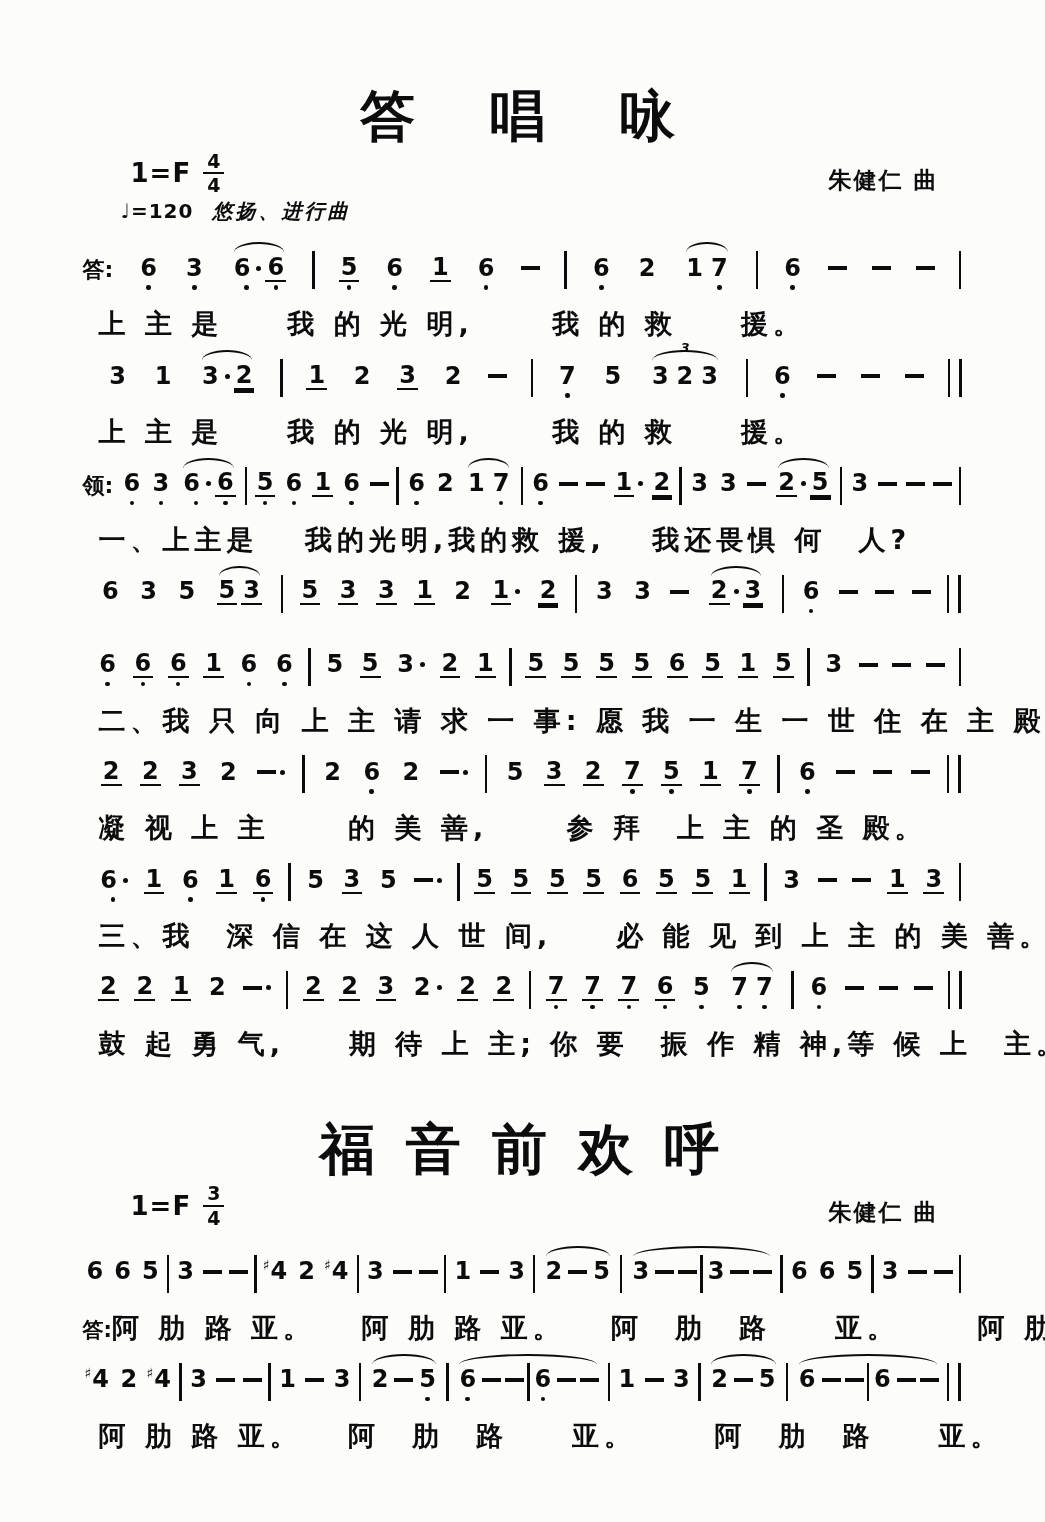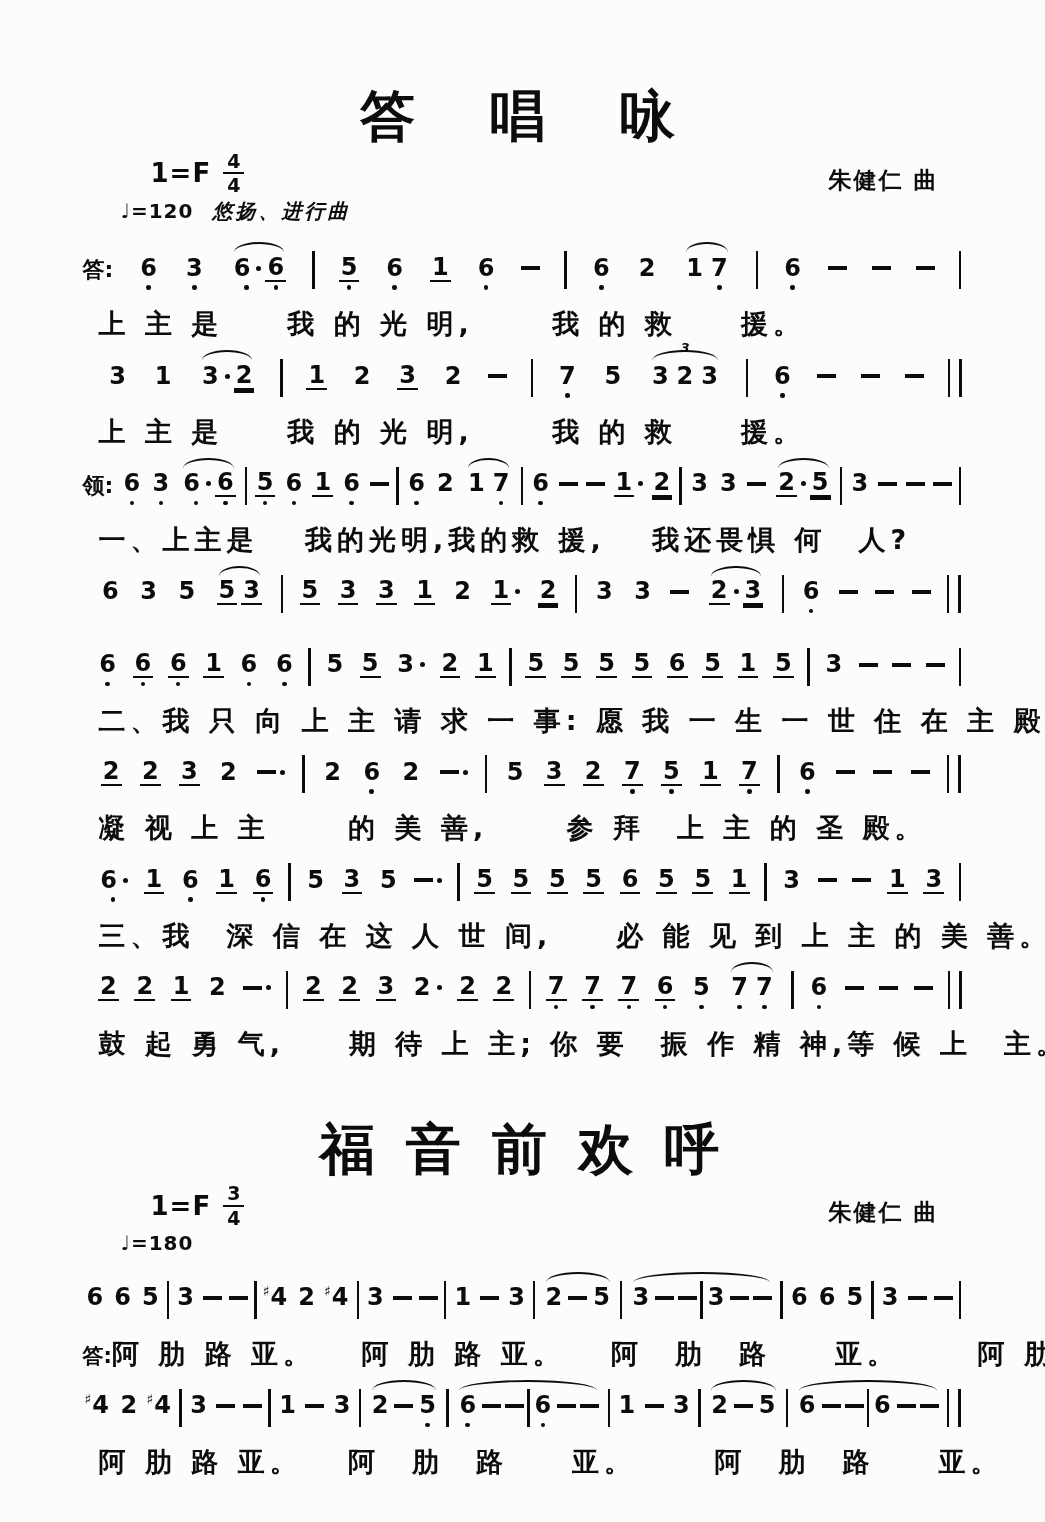--- a/index.html
+++ b/index.html
@@ -14,21 +14,21 @@
   
   .song-title {
     text-align:center; font-size:55px; font-weight:bold;
     letter-spacing:10px; line-height:1.1; margin:0;
   }
   .song-subtitle {
     text-align:center; font-size:24px; font-weight:bold;
     letter-spacing:2px; margin-top:10px;
   }
   .meta-row { display:flex; justify-content:space-between; align-items:flex-start; margin-top:4px; }
-  .key-block { display:flex; align-items:center; margin-left:68px; font-weight:bold;justify-content:center; }
+  .key-block { display:flex; align-items:center; margin-left:48px; font-weight:bold;justify-content:center; }
   .key-sig { font-size:26px; letter-spacing:1px; }
   .ts { display:inline-flex; flex-direction:column; align-items:center; margin-left:12px; font-size:19px; line-height:1.1; font-weight:bold; }
   .ts .tnum { border-bottom:2.5px solid #0c0c0c; padding:0 4px 1px; }
   .ts .tden { padding-top:1px; }
   .composer { font-size:23px; font-weight:bold; margin-right:24px; letter-spacing:2px; margin-top:14px; }
   .tempo-row { margin-left:38px; margin-top:2px; font-size:20px; font-weight:bold; }
   .tempo-mark { letter-spacing:1px;text-align:center; }
   .expression { margin-left:12px; letter-spacing:3px;font-style:italic; }
 
   
@@ -941,23 +941,20 @@
     <div class="meta-row">
       <div class="key-block">
         <span class="key-sig">1=F</span>
         <span class="ts">
           <span class="tnum">3</span>
           <span class="tden">4</span>
         </span>
       </div>
       <div class="composer">朱健仁  曲</div>
     </div>
-    <div class="tempo-row">
-      <span class="tempo-mark">♩=180</span>
-    </div>
 
     <div class="score-area">
       <div class="score-line">
         <div class="notes-row">
             <span style="display:contents"><span class="note">
                 <span class="nrow">
                   <span class="d">6</span>
                 </span>
               </span><span class="note">
                 <span class="nrow">

